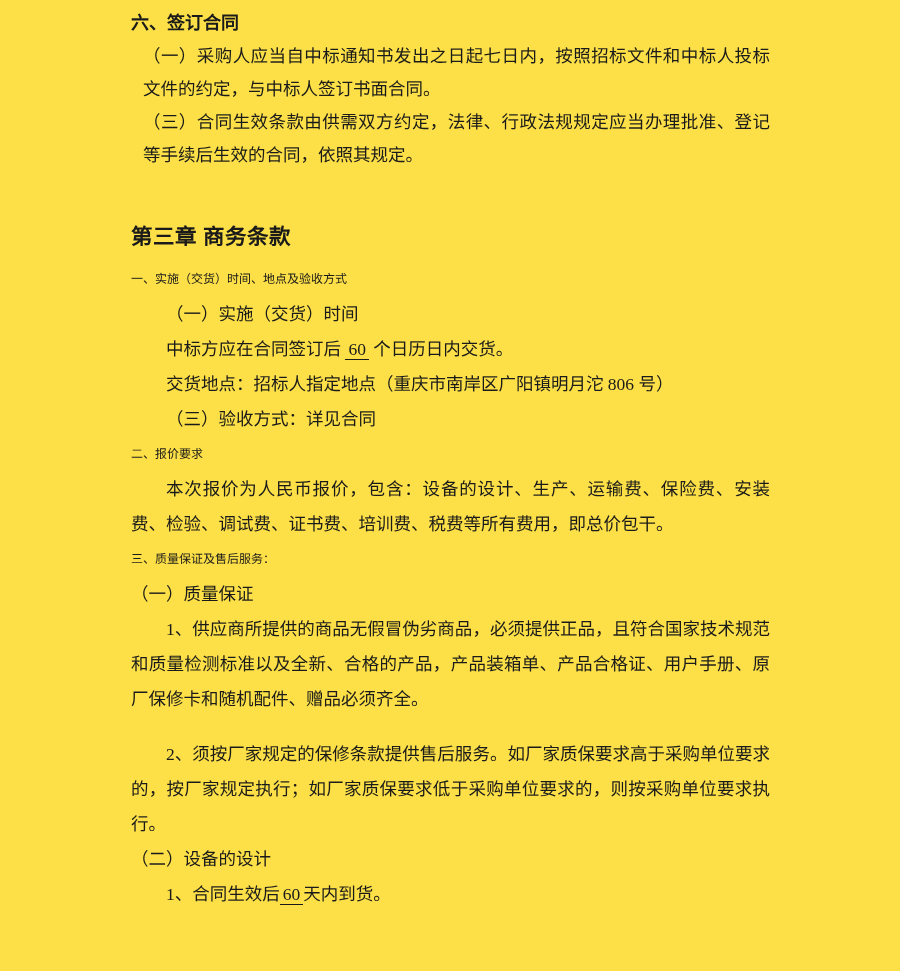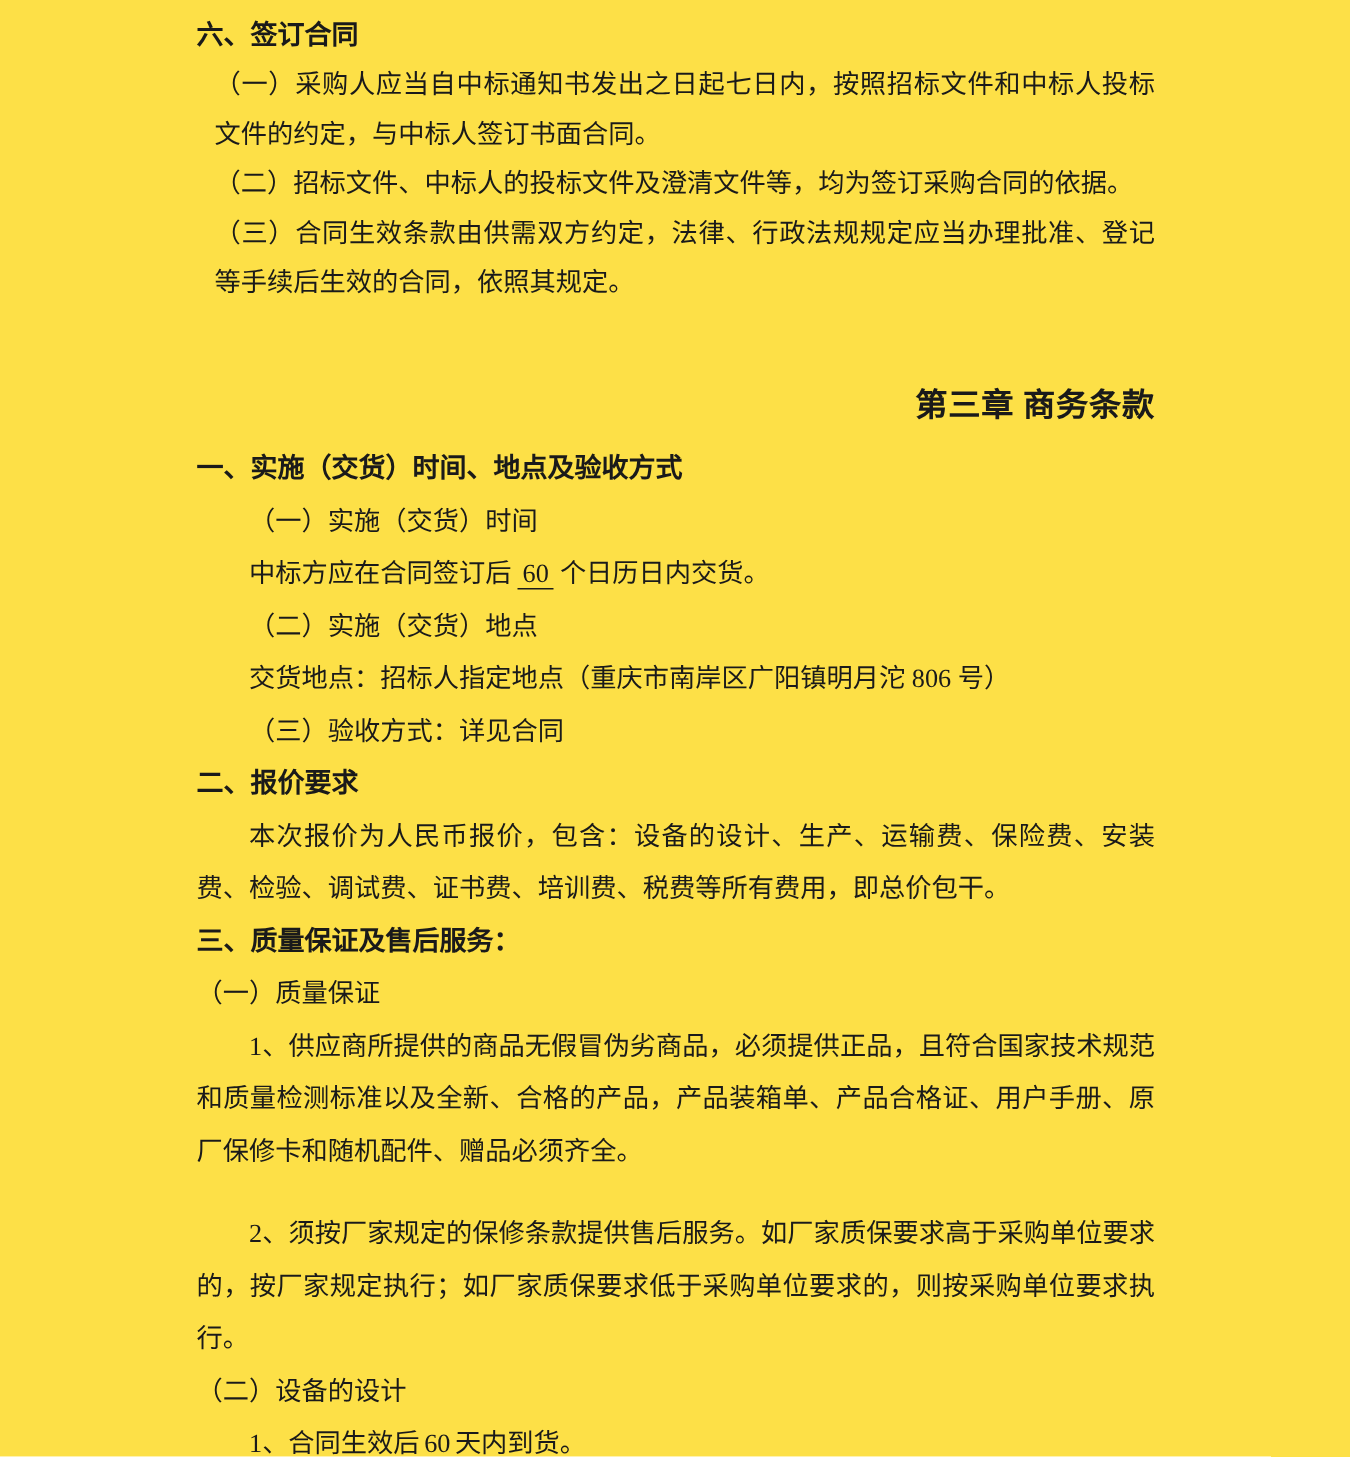--- a/index.html
+++ b/index.html
@@ -22,55 +22,53 @@
   .sec6 { line-height: 33px; }
   .sec6 .heading { font-weight: bold; font-size: 18px; }
   .sec6 .clause { text-align: justify; margin-left: 12px; }
   
   .chapter-title {
     margin-top: 50px;
     margin-bottom: 10px;
     font-size: 21.5px;
     font-weight: bold;
     line-height: 30px;
-    text-align: right;
+    text-align: left;
     letter-spacing: 0.5px;
   }
   
   .ch3 { line-height: 35px; }
-  .ch3 .b { font-weight: bold; font-size: 18px; }
+  .ch3 .b { font-weight: normal; font-size: 12px; }
   .ch3 .ind { text-indent: 2em; }
   .ch3 .just { text-align: justify; }
   .ch3 .gap-top { margin-top: 20px; }
   .u-num {
     border-bottom: 1.5px solid #1a1a1a;
     padding: 0 3px;
   }
 </style>
 </head>
 <body>
 
 <div class="page">
   <div class="content">
 
     <div class="sec6">
       <h3 class="heading">六、签订合同</h3>
       <p class="clause">（一）采购人应当自中标通知书发出之日起七日内，按照招标文件和中标人投标文件的约定，与中标人签订书面合同。</p>
-      <p class="clause">（二）招标文件、中标人的投标文件及澄清文件等，均为签订采购合同的依据。</p>
       <p class="clause">（三）合同生效条款由供需双方约定，法律、行政法规规定应当办理批准、登记等手续后生效的合同，依照其规定。</p>
     </div>
 
     <h1 class="chapter-title">第三章 商务条款</h1>
 
     <div class="ch3">
 
       <h3 class="b">一、实施（交货）时间、地点及验收方式</h3>
       <p class="ind">（一）实施（交货）时间</p>
       <p class="ind"><span>中标方应在合同签订后</span> <span class="u-num">60</span> <span>个日历日内交货。</span></p>
-      <p class="ind">（二）实施（交货）地点</p>
       <p class="ind">交货地点：招标人指定地点（重庆市南岸区广阳镇明月沱 806 号）</p>
       <p class="ind">（三）验收方式：详见合同</p>
 
       <h3 class="b">二、报价要求</h3>
       <p class="ind just">本次报价为人民币报价，包含：设备的设计、生产、运输费、保险费、安装费、检验、调试费、证书费、培训费、税费等所有费用，即总价包干。</p>
 
       <h3 class="b">三、质量保证及售后服务：</h3>
       <p>（一）质量保证</p>
       <p class="ind just">1、供应商所提供的商品无假冒伪劣商品，必须提供正品，且符合国家技术规范和质量检测标准以及全新、合格的产品，产品装箱单、产品合格证、用户手册、原厂保修卡和随机配件、赠品必须齐全。</p>
       <p class="ind just gap-top">2、须按厂家规定的保修条款提供售后服务。如厂家质保要求高于采购单位要求的，按厂家规定执行；如厂家质保要求低于采购单位要求的，则按采购单位要求执行。</p>

